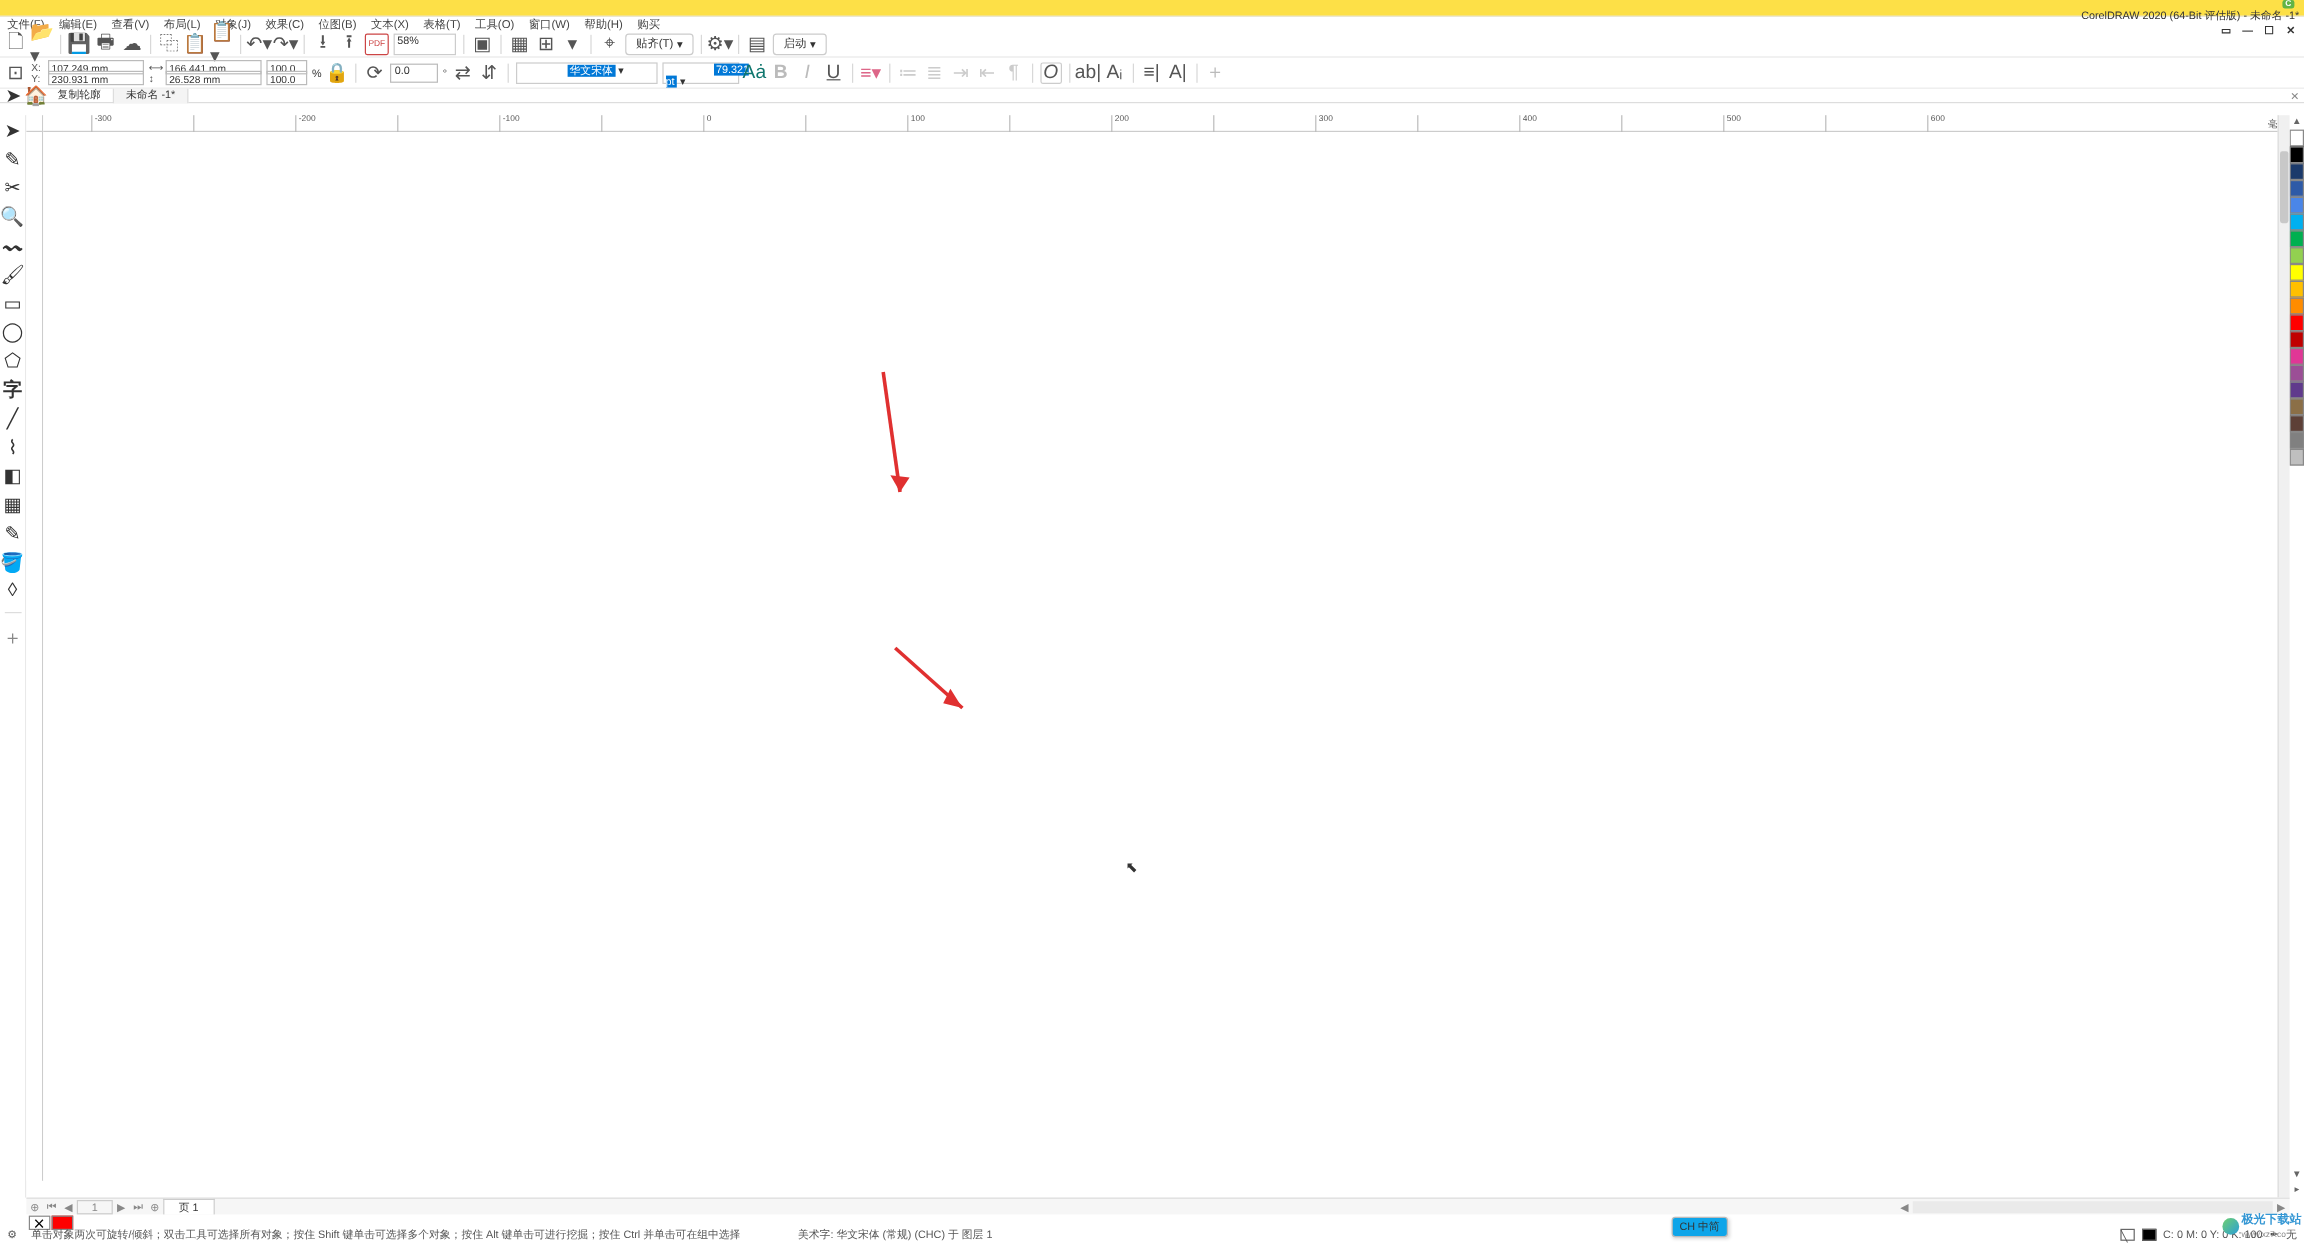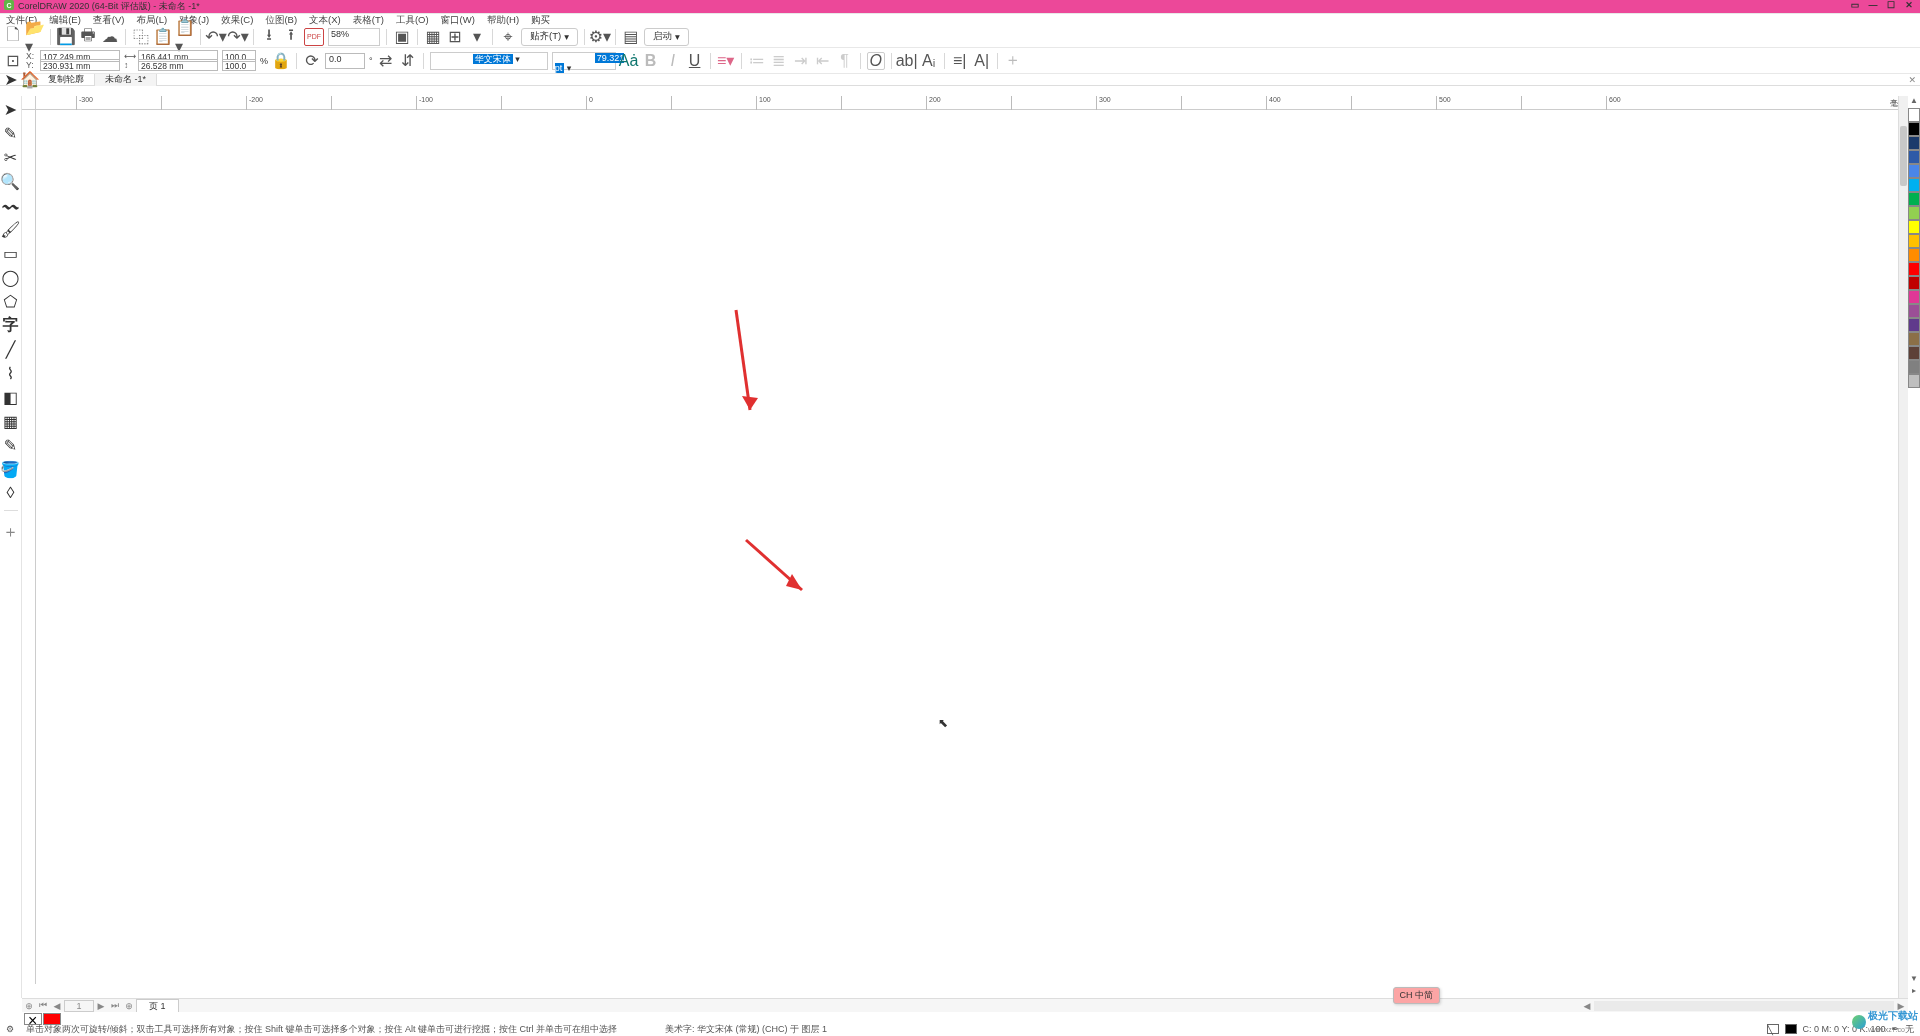--- a/index.html
+++ b/index.html
@@ -1,19 +1,19 @@
 <!DOCTYPE html>
 <html><head>
 <meta charset="utf-8">
 <style>
 * { margin:0; padding:0; box-sizing:border-box; font-family:"Microsoft YaHei","SimSun",Arial,sans-serif; }
 body { background:#fff; overflow:hidden; width:1920px; height:1036px; position:relative; color:#333; }
 
 
-.titlebar { height:14px; background:#ec4899; display:flex; align-items:flex-start; font-size:9px; padding:0 4px; border-bottom:1px solid #e8e8e8;}
+.titlebar { height:14px; background:#fde047; display:flex; align-items:flex-end; font-size:9px; padding:0 4px; border-bottom:1px solid #e8e8e8;flex-direction:column;}
 .titlebar .logo { width:10px;height:10px;background:#62b446;border-radius:2px;margin-right:4px;display:flex;align-items:center;justify-content:center;color:#fff;font-size:7px;font-weight:bold;}
 .titlebar .winctrls { margin-left:auto; display:flex; gap:4px; }
 .titlebar .winctrls span { width:14px;text-align:center;font-weight:bold;cursor:default;}
 
 
 .menubar { height:12px; display:flex; align-items:center; gap:12px; padding:0 6px; font-size:9.5px; color:#444;}
 .menubar span { cursor:default; }
 
 
 .toolbar { height:20px; border-bottom:1px solid #e8e8e8; display:flex; align-items:center; gap:4px; padding:0 4px; }
@@ -87,21 +87,21 @@
 .colorrow { position:absolute;left:22px;right:12px;bottom:10px;height:14px;display:flex;align-items:center;gap:1px;padding-left:2px;}
 .colorrow .sw { width:18px;height:12px;border:1px solid #888;}
 
 
 .statusbar { position:absolute;left:0;right:0;bottom:0;height:14px;font-size:9px;display:flex;align-items:center;padding:0 6px;color:#555;gap:8px;}
 .statusbar .gear { width:12px;}
 .statusbar .right { margin-left:auto;display:flex;align-items:center;gap:6px;}
 .statusbar .swatch { width:12px;height:10px;border:1px solid #666;}
 
 
-.imebadge { position:absolute;right:480px;bottom:32px;border:1px solid #bbb;background:#fca5a5;border-radius:3px;padding:1px 6px;font-size:9px;box-shadow:1px 1px 3px rgba(0,0,0,0.15);}
+.imebadge { position:absolute;right:480px;bottom:5px;border:1px solid #bbb;background:#0ea5e9;border-radius:3px;padding:1px 6px;font-size:9px;box-shadow:1px 1px 3px rgba(0,0,0,0.15);}
 
 
 .watermark { position:absolute;right:2px;bottom:2px;font-size:10px;color:#3597d4;display:flex;align-items:center;gap:2px;}
 .watermark .wm-logo{width:14px;height:14px;border-radius:50%;background:linear-gradient(135deg,#6fd06f,#2a9ed8);}
 .watermark .sub{font-size:7px;color:#888;}
 </style>
 </head>
 <body>
 
 <div class="titlebar">

